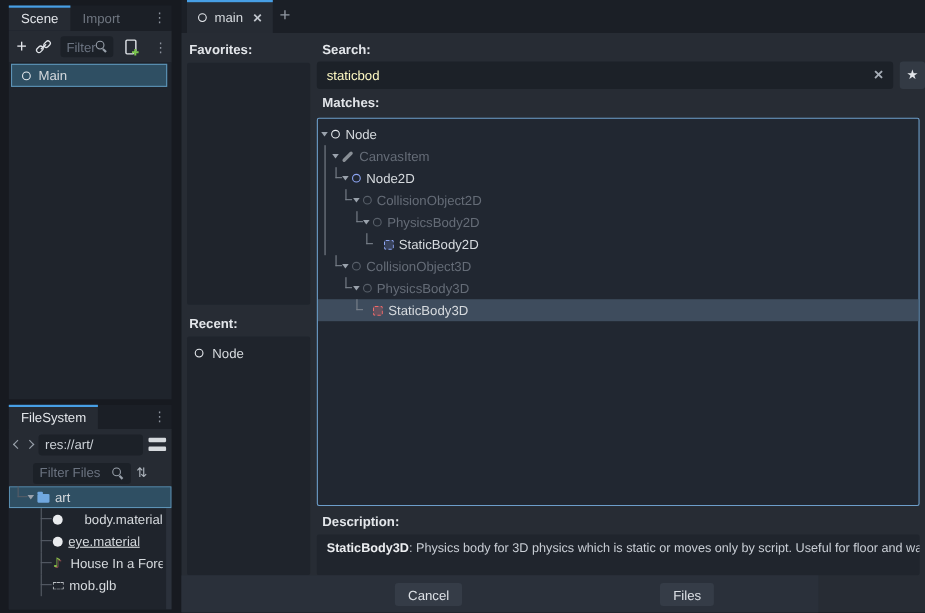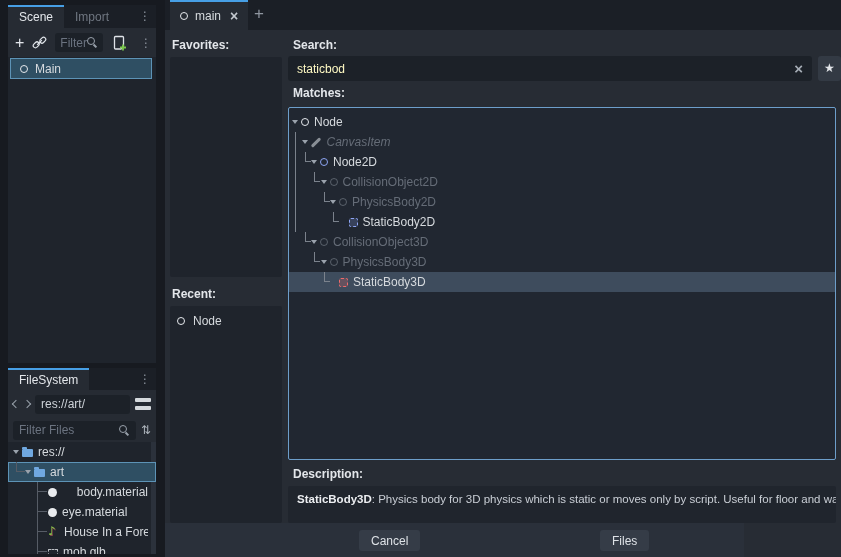--- a/index.html
+++ b/index.html
@@ -54,21 +54,21 @@
 .fs-dock{position:absolute;left:8px;top:368px;width:148px;height:186px}
 .fs-body{position:absolute;top:22px;left:0;right:0;height:164px;background:var(--panel)}
 .fs-nav{display:flex;align-items:center;gap:5px;height:28px;padding:0 5px}
 .nav-ch{width:6px;height:6px;border-left:1.6px solid #99a1ab;border-bottom:1.6px solid #99a1ab;flex:none}
 .nav-back{transform:rotate(45deg)}
 .nav-fwd{transform:rotate(225deg)}
 .path-box{flex:1;height:19px;background:var(--input);border-radius:3px;padding:0 6px;line-height:19px;color:#ccd1d7;overflow:hidden}
 .split-ic{width:16px;height:12px;position:relative;flex:none}
 .split-ic::before,.split-ic::after{content:'';position:absolute;left:0;width:16px;height:4px;background:#d6dade;border-radius:1px}
 .split-ic::before{top:0}.split-ic::after{bottom:0}
-.fs-filter{display:flex;align-items:center;gap:5px;height:24px;padding:0 5px}
+.fs-filter{display:flex;align-items:center;gap:5px;height:24px;padding:0 22px}
 .fs-input{flex:1;height:19px;background:var(--input);border-radius:3px;display:flex;align-items:center;justify-content:space-between;padding:0 6px;color:#6b7380}
 .sort-ic{color:#aeb5bd;font-family:"DejaVu Sans",sans-serif;font-size:12px}
 .fs-tree{position:absolute;top:52px;left:0;right:0;height:112px;background:var(--inset);overflow:hidden}
 .fs-scroll{position:absolute;right:0;top:0;bottom:0;width:5px;background:#2b313b}
 .frow{height:20px;display:flex;align-items:center;position:relative;padding-right:8px}
 .frow .flabel{margin-left:5px;white-space:nowrap;overflow:hidden}
 .frow.sel{background:var(--sel-teal);box-shadow:inset 0 0 0 1px var(--sel-teal-border)}
 .elbow-fs{position:absolute;left:8px;top:0;width:9px;height:10px;border-left:1px solid var(--line2);border-bottom:1px solid var(--line2)}
 .tee{position:absolute;left:29px;top:0;width:11px;height:20px}
 .tee::before{content:'';position:absolute;left:0;top:0;bottom:0;border-left:1px solid var(--line2)}
@@ -164,37 +164,32 @@
       </div>
       <div class="fs-filter">
         <div class="fs-input">
           <span>Filter Files</span>
           <span class="mag"></span>
         </div>
         <span class="sort-ic">⇅</span>
       </div>
       <div class="fs-tree" id="fs-rows">
         <div class="fs-scroll"></div>
-      <div class="frow" style="padding-left: 4px;">
-            <span class="chev"></span>
-            <span class="icon ic-folder"></span>
-            <span class="flabel">res://</span>
-          </div>
           <div class="frow sel" style="padding-left: 16px;">
             <span class="elbow-fs"></span>
             <span class="chev"></span>
             <span class="icon ic-folder"></span>
             <span class="flabel">art</span>
           </div>
           <div class="frow" style="padding-left: 40px; justify-content: space-between;">
             <span class="tee"></span>
             <span class="icon ic-sphere"></span>
             <span class="flabel">body.material</span>
           </div>
-          <div class="frow" style="padding-left: 40px;">
+          <div class="frow" style="padding-left: 40px; text-decoration: underline;">
             <span class="tee"></span>
             <span class="icon ic-sphere"></span>
             <span class="flabel">eye.material</span>
           </div>
           <div class="frow" style="padding-left: 40px;">
             <span class="tee"></span>
             <span class="icon ic-audio"></span>
             <span class="flabel">House In a Forest Lo</span>
           </div>
           <div class="frow" style="padding-left: 40px;">
@@ -235,21 +230,21 @@
 
     <div class="dlabel lbl-matches">Matches:</div>
     <div class="matches-panel">
       <div class="mrows" id="matches-rows">
         <div class="spine1"></div>
       <div class="mrow" style="padding-left: 2px;">
             <span class="chev"></span>
             <span class="icon ic-ring-white"></span>
             <span class="mlabel">Node</span>
           </div>
-          <div class="mrow dim" style="padding-left: 11.5px; font-style: italic;">
+          <div class="mrow dim" style="padding-left: 11.5px;">
             <span class="chev"></span>
             <span class="icon ic-pencil"></span>
             <span class="mlabel">CanvasItem</span>
           </div>
           <div class="mrow" style="padding-left: 21px;">
             <span class="elbow" style="left: 15.5px;"></span>
             <span class="chev"></span>
             <span class="icon ic-ring-blue"></span>
             <span class="mlabel">Node2D</span>
           </div>

